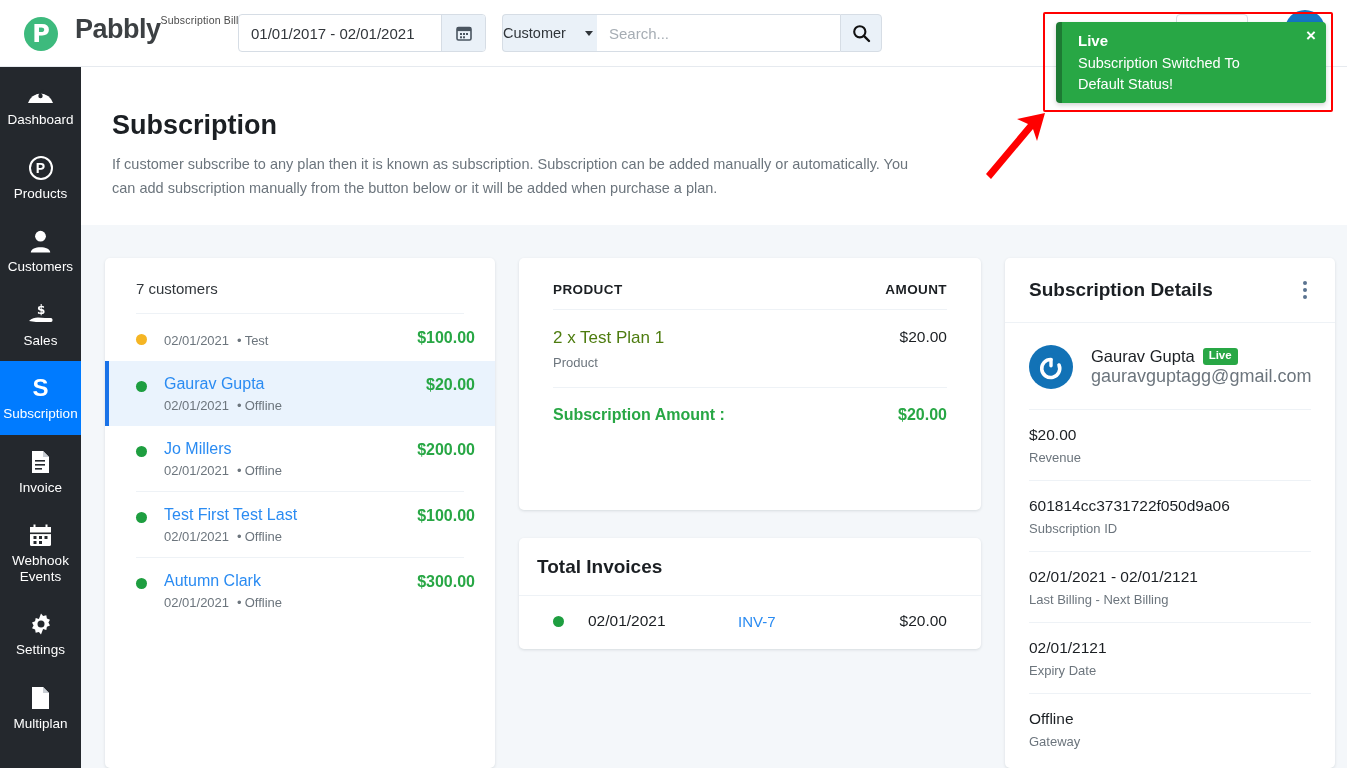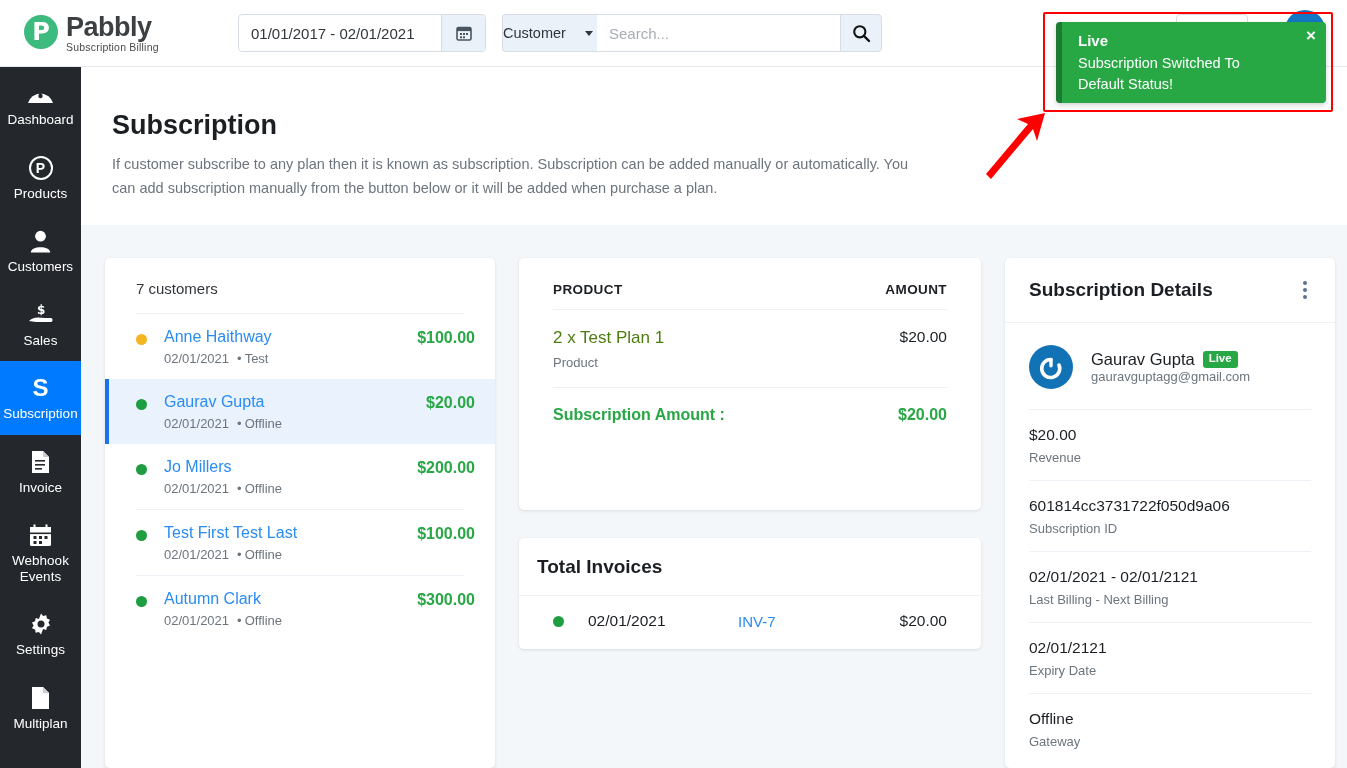--- a/index.html
+++ b/index.html
@@ -23,21 +23,21 @@
   .logo-mark {
     width: 34px; height: 34px; border-radius: 50%;
     background: #3dba7d;
     display: flex; align-items: center; justify-content: center;
     margin-top: 2px;
   }
   .logo-mark span {
     color: #fff; font-size: 24px; font-weight: bold; line-height: 1;
     font-family: "DejaVu Sans", sans-serif;
   }
-  .logo-text { margin-left: 8px; display: flex; flex-direction: column; }
+  .logo-text { margin-left: 17px; display: flex; flex-direction: row; }
   .logo-word { font-size: 27px; color: #3c4043; font-weight: bold; letter-spacing: -.5px; line-height: 1.05; }
   .logo-sub { font-size: 10.5px; color: #4a4a4a; letter-spacing: .2px; margin-top: -1px; text-align: right; }
 
   .daterange {
     position: absolute; left: 238px; top: 14px;
     width: 248px; height: 38px;
     border: 1px solid #d6dde5; border-radius: 4px;
     display: flex; align-items: center; background: #fff;
   }
   .daterange .dval {
@@ -197,21 +197,21 @@
   .avatar-power {
     width: 44px; height: 44px; border-radius: 50%; background: #1272b6;
     display: flex; align-items: center; justify-content: center; flex: 0 0 auto;
   }
   .det-uinfo { margin-left: 18px; }
   .det-uname { font-size: 16.5px; color: #1b1f23; display: flex; align-items: center; gap: 8px; }
   .badge-live {
     background: #28a745; color: #fff; font-size: 11.5px; font-weight: bold;
     padding: 2px 6px 3px; border-radius: 3px; line-height: 1;
   }
-  .det-email { font-size: 13px; color: #6c757d; }
+  .det-email { font-size: 18px; color: #6c757d; }
   .det-div { height: 1px; background: #eef2f6; margin: 0 24px; }
   .det-row { padding: 16px 24px 15px; }
   .det-val { font-size: 15.5px; color: #1b1f23; }
   .det-lab { font-size: 13px; color: #6c757d; margin-top: 6px; }
 
   
   .annot-box {
     position: absolute; left: 1043px; top: 12px;
     width: 290px; height: 100px;
     border: 2px solid #ff0000; border-radius: 2px;
@@ -380,21 +380,20 @@
 
   <div class="content">
 
     <div class="card" id="card-subs">
       <div class="count-row">7 customers</div>
       <div class="count-div"></div>
 
       <div class="sub-item">
         <div class="dot" style="background:#f5b523"></div>
         <div class="sub-body">
-          <div class="sub-name">Anne Haithway</div>
           <div class="sub-meta">
             <span>02/01/2021</span><span class="sep">•</span><span>Test</span>
           </div>
         </div>
         <div class="sub-amt">$100.00</div>
       </div>
 
       <div class="sub-item selected">
         <div class="dot" style="background:#1e9e40"></div>
         <div class="sub-body">

